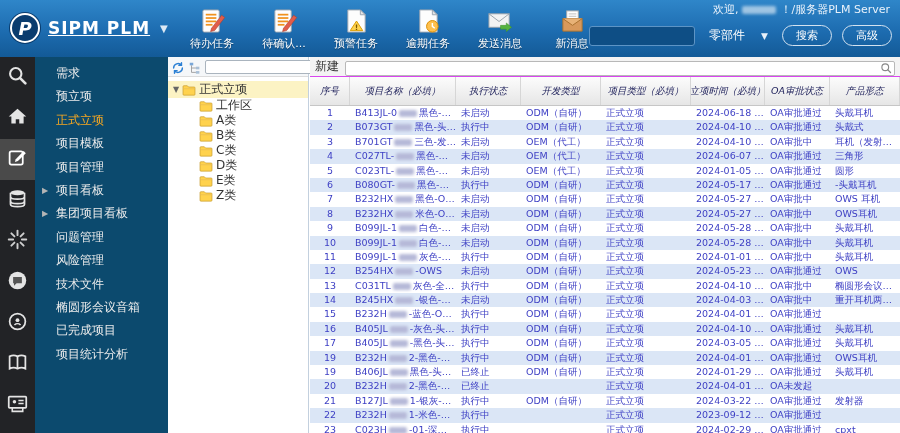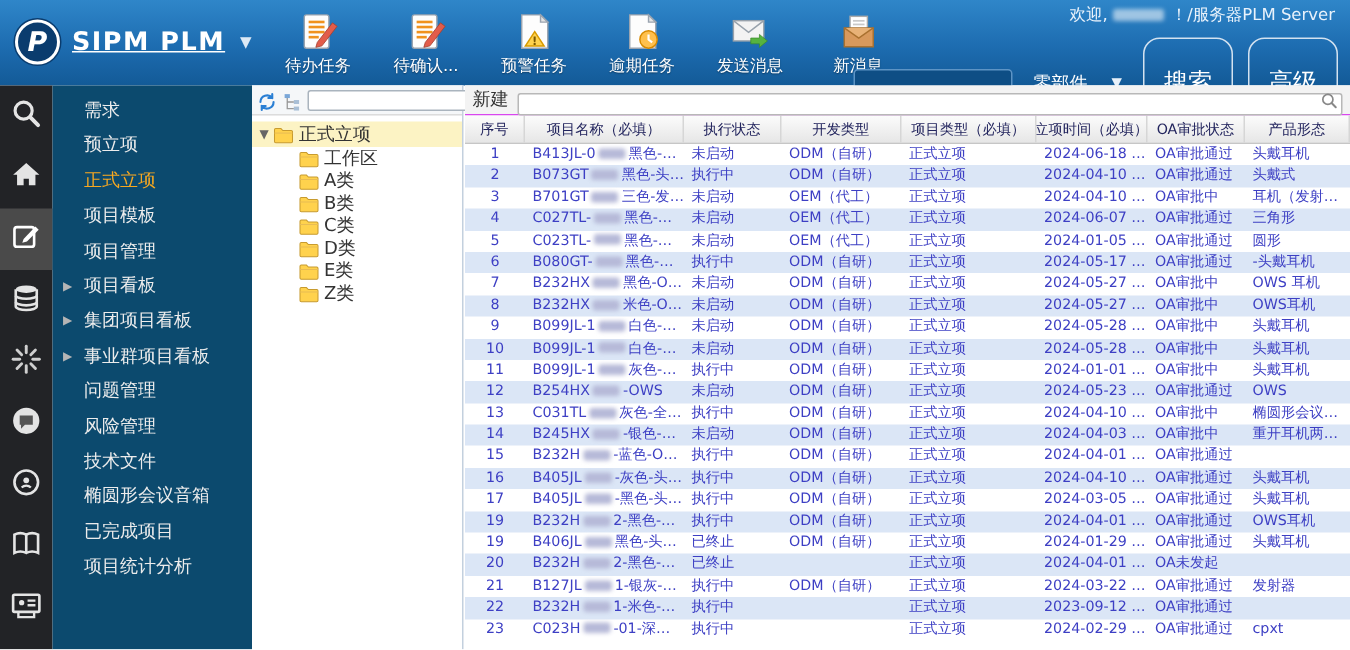--- a/index.html
+++ b/index.html
@@ -23,21 +23,21 @@
   .tool .tlabel { font-size:11px; margin-top:1px; white-space:nowrap; text-shadow:0 1px 1px rgba(0,0,0,.4); }
 
   .welcome { position:absolute; top:2px; right:10px; font-size:11px; color:#e9f2fb; display:flex; align-items:center; gap:2px; }
   .redact { display:inline-block; width:26px; height:8px; border-radius:2px; background:#b9bedd; filter:blur(1.5px); vertical-align:middle; margin:0 2px; }
   .redact.on-blue { background:rgba(255,255,255,.55); width:34px; }
 
   .searchzone { position:absolute; top:25px; right:8px; display:flex; align-items:center; gap:10px; }
   .g-search { width:106px; height:20px; background:#0e4e85; border:1px solid #5d94c5; border-radius:3px; color:#dfe; font-size:11px; padding:0 4px; outline:none; }
   .category { color:#fff; font-size:12px; display:flex; align-items:center; gap:16px; cursor:pointer; padding:0 4px; }
   .category .caret { font-size:9px; color:#e7f0f9; }
-  .pill { border:1px solid #d3e2f0; border-radius:11px; color:#fff; font-size:16px; padding:19px 13px; background:transparent; cursor:pointer; white-space:nowrap; }
+  .pill { border:1px solid #d3e2f0; border-radius:11px; color:#fff; font-size:11px; padding:2px 13px; background:transparent; cursor:pointer; white-space:nowrap; }
 
   
   .iconstrip { position:absolute; left:0; top:57px; width:35px; height:376px; background:#222326; }
   .strip-icon { width:35px; height:41px; display:flex; align-items:center; justify-content:center; cursor:pointer; }
   .strip-icon svg { width:21px; height:21px; }
   .strip-icon.active { background:#4a4a4a; }
 
   
   .menu { position:absolute; left:35px; top:57px; width:133px; height:376px; background:#0c4a6e; padding-top:5px; }
   .menu-item { height:23.4px; line-height:23.4px; padding-left:21px; color:#ececec; font-size:12px; cursor:pointer; white-space:nowrap; }
@@ -63,21 +63,21 @@
   
   .main { position:absolute; left:310px; top:57px; width:590px; height:376px; background:#fff; }
   .main-toolbar { height:20px; display:flex; align-items:center; gap:6px; padding:0 5px; background:#f3f3f3; border-bottom:1px solid #d946ef; }
   .new-label { font-size:12px; color:#333; cursor:pointer; white-space:nowrap; }
   .table-filter-wrap { flex:1; position:relative; }
   .table-filter { width:100%; height:15px; border:1px solid #b8b8b8; border-radius:2px; font-size:10px; padding:0 16px 0 4px; outline:none; }
   .table-search-icon { position:absolute; right:3px; top:1.5px; width:12px; height:12px; }
   .table-search-icon svg { width:12px; height:12px; }
 
   .grid-cols { display:grid; grid-template-columns:40px 106px 65px 80px 90px 74px 65px 70px; }
-  .thead { height:19px; background:linear-gradient(#fcfcfc,#e6e6e6); border-bottom:1px solid #c6c6c6; font-size:9.5px; color:#23255e; }
+  .thead { height:29px; background:linear-gradient(#fcfcfc,#e6e6e6); border-bottom:1px solid #c6c6c6; font-size:9.5px; color:#23255e;font-style:italic; }
   .th { display:flex; align-items:center; justify-content:center; border-right:1px solid #d6d6d6; white-space:nowrap; overflow:hidden; cursor:pointer; }
   .tbody { }
   .tr { height:14.4px; font-size:9.5px; color:#3d3fc4; cursor:pointer; }
   .tr.even { background:#dbe6f6; }
   .td { line-height:14.4px; padding-left:5px; white-space:nowrap; overflow:hidden; text-overflow:ellipsis; }
   .td.c-no { padding-left:0; text-align:center; }
   .td .name-redact { width:18px; height:7px; background:#b6b9d8; }
 </style>
 </head>
 <body>
@@ -240,21 +240,20 @@
     </div>
 
   <div class="menu">
       <div class="menu-item"><span>需求</span></div>
       <div class="menu-item"><span>预立项</span></div>
       <div class="menu-item active"><span>正式立项</span></div>
       <div class="menu-item"><span>项目模板</span></div>
       <div class="menu-item"><span>项目管理</span></div>
       <div class="menu-item"><span class="arrow">▶</span><span>项目看板</span></div>
       <div class="menu-item"><span class="arrow">▶</span><span>集团项目看板</span></div>
-      <div class="menu-item"><span class="arrow">▶</span><span>事业群项目看板</span></div>
       <div class="menu-item"><span>问题管理</span></div>
       <div class="menu-item"><span>风险管理</span></div>
       <div class="menu-item"><span>技术文件</span></div>
       <div class="menu-item"><span>椭圆形会议音箱</span></div>
       <div class="menu-item"><span>已完成项目</span></div>
       <div class="menu-item"><span>项目统计分析</span></div>
     </div>
 
   <div class="tree">
     <div class="tree-toolbar">

